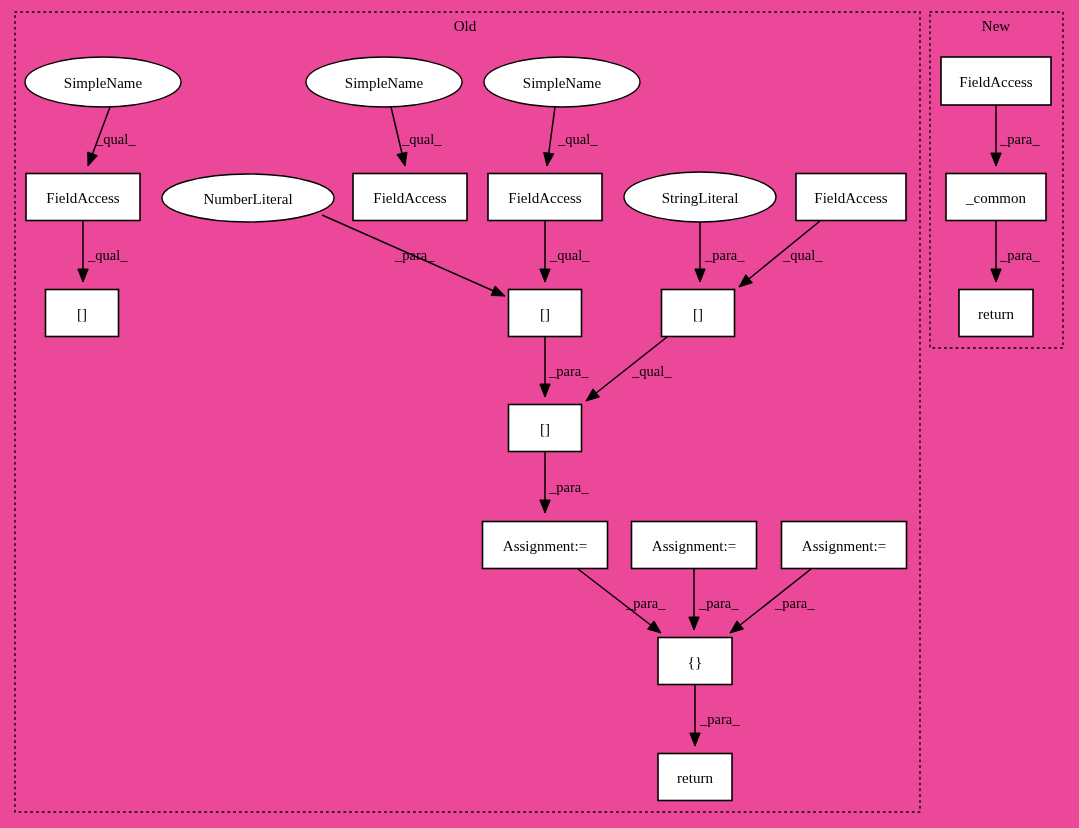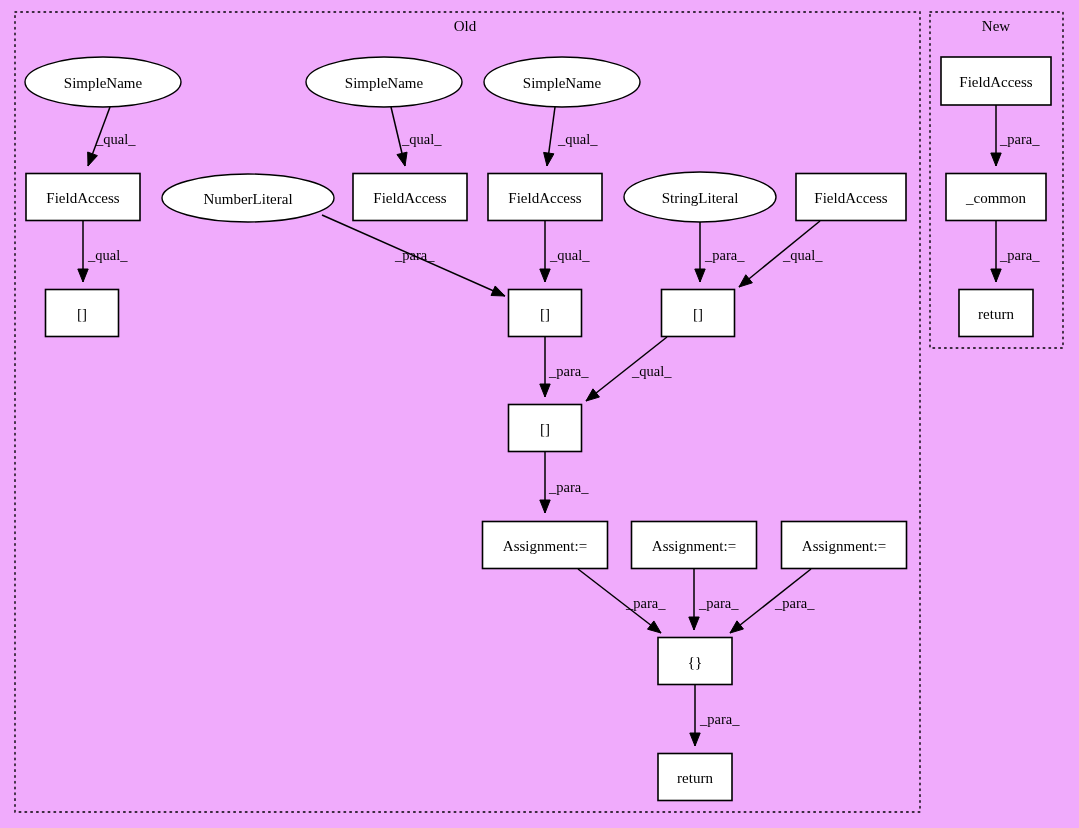--- a/index.html
+++ b/index.html
@@ -7,21 +7,21 @@
     padding: 0;
     background: #ffffff;
   }
   body {
     font-family: "Liberation Serif", "DejaVu Serif", serif;
   }
   #canvas {
     position: relative;
     width: 1079px;
     height: 828px;
-    background: #f0abfc;
+    background: #ec4899;
     overflow: hidden;
   }
   svg#graph {
     position: absolute;
     left: 0;
     top: 0;
     width: 1079px;
     height: 828px;
     display: block;
   }

